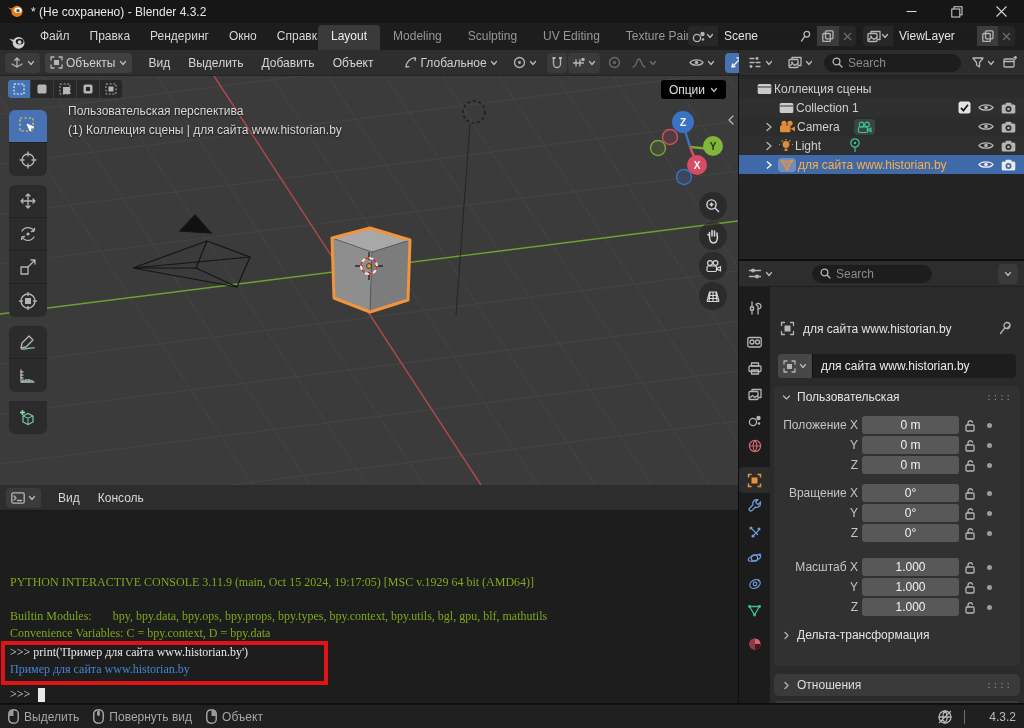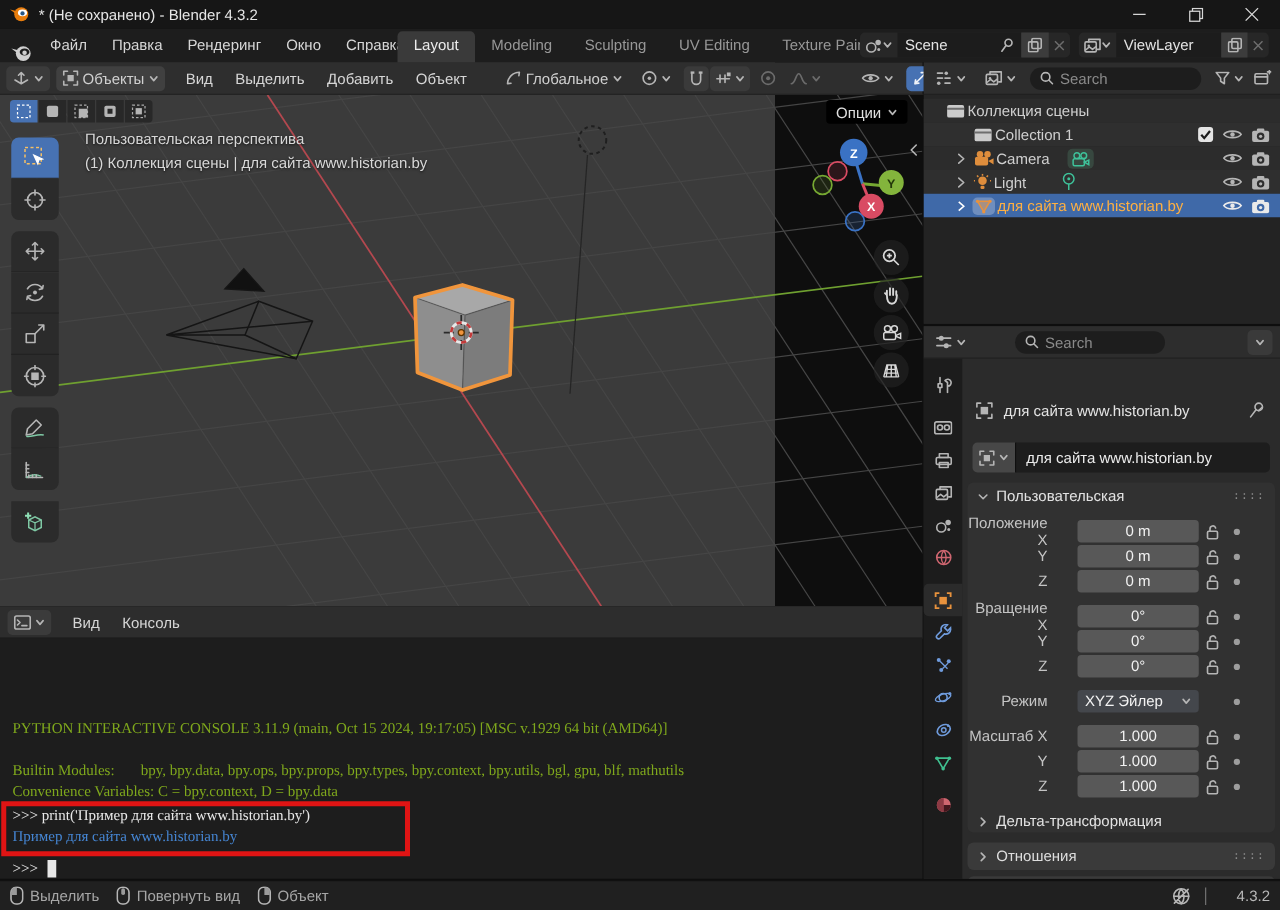--- a/index.html
+++ b/index.html
@@ -20,21 +20,21 @@
 .topbar{left:0;top:23px;width:1024px;height:27px;background:#1d1d1d;display:flex;align-items:flex-end}
 .menu{padding:0 10px;color:#d6d6d6;height:27px;line-height:27px}
 .tabs{position:absolute;left:318px;top:2px;display:flex;height:25px}
 .tab{padding:0 13px;line-height:23px;color:#979797;border-radius:4px 4px 0 0}
 .tab.active{background:#3a3a3a;color:#ececec}
 .idsel{position:absolute;top:3px;height:20px;display:flex;align-items:center;background:#272727;border-radius:4px}
 .idsel .seg{display:flex;align-items:center;height:20px;padding:0 4px}
 .idsel .fld{background:#1c1c1c;height:20px;display:flex;align-items:center;padding:0 6px;color:#e3e3e3;min-width:84px}
 .idsel .btn{background:#3c3c3c;height:20px;width:22px;display:flex;align-items:center;justify-content:center}
 
-.vp{left:0;top:50px;width:620px;height:435px;background:#3b3b3b}
+.vp{left:0;top:50px;width:738px;height:435px;background:#3b3b3b}
 .vph{position:absolute;left:0;top:0;width:738px;height:26px;background:#2e2e2e;display:flex;align-items:center;border-bottom:1px solid #232323}
 .hbtn{display:flex;align-items:center;gap:3px;background:#3b3b3b;border-radius:4px;height:20px;padding:0 5px;margin-left:5px}
 .vmenu{padding:0 9px;color:#d6d6d6}
 .canvas{position:absolute;left:0;top:26px;width:738px;height:409px;overflow:hidden}
 .selmodes{position:absolute;left:8px;top:4px;display:flex;gap:1px}
 .smb{width:22px;height:18px;background:#282828;display:flex;align-items:center;justify-content:center}
 .smb:first-child{border-radius:3px 0 0 3px;background:#4772b3}
 .smb:last-child{border-radius:0 3px 3px 0}
 .optbtn{position:absolute;right:12px;top:4px;height:19px;background:#000000;border-radius:3px;display:flex;align-items:center;gap:5px;padding:0 8px;color:#e0e0e0}
 .ovl{position:absolute;left:68px;color:#d8d8d8;text-shadow:0 1px 2px rgba(0,0,0,.7);font-size:12px}
@@ -64,21 +64,21 @@
 .pcontent{position:absolute;left:31px;top:26px;width:254px;height:416px;background:#2b2b2b;overflow:hidden}
 .bcrumb{position:absolute;left:10px;top:34px;display:flex;align-items:center;gap:8px;color:#e4e4e4}
 .pinbtn{position:absolute;right:12px;top:34px}
 .namerow{position:absolute;left:8px;top:67px;right:8px;height:24px;display:flex}
 .namedrop{background:#474747;border-radius:4px 0 0 4px;display:flex;align-items:center;gap:3px;padding:0 5px}
 .namefield{background:#1d1d1d;border-radius:0 4px 4px 0;flex:1;display:flex;align-items:center;padding:0 8px;color:#ececec;border-left:1px solid #0f0f0f}
 .panel{position:absolute;left:4px;right:4px;background:#313131;border-radius:5px}
 .panelhead{height:22px;display:flex;align-items:center;gap:6px;padding:0 8px;color:#e2e2e2}
 .grip{margin-left:auto;color:#8b8b8b;font-size:9px;letter-spacing:1px;font-family:"DejaVu Sans Mono",monospace}
 .trow{display:flex;align-items:center;height:18px;margin:2px 0}
-.tlabel{width:88px;text-align:right;color:#c4c4c4;padding-right:24px;flex:0 0 88px}
+.tlabel{width:88px;text-align:right;color:#c4c4c4;padding-right:4px;flex:0 0 88px}
 .tfield{width:97px;height:18px;background:#585858;border-radius:3px;color:#f2f2f2;display:flex;align-items:center;justify-content:center;flex:0 0 97px}
 .tfield.mode{background:#44474c;justify-content:space-between;padding:0 6px}
 .lockslot{width:22px;display:flex;justify-content:center;flex:0 0 22px}
 .tdot{width:5px;height:5px;border-radius:50%;background:#9d9d9d;margin-left:6px}
 .secrow{height:22px;display:flex;align-items:center;gap:6px;padding:0 8px;color:#dedede;background:#3a3a3a;border-radius:5px;position:absolute;left:4px;right:4px}
 
 .consl{left:0;top:485px;width:738px;height:218px;background:#1d1d1d}
 .ch{position:absolute;left:0;top:0;width:738px;height:26px;background:#2d2d2d;display:flex;align-items:center;border-bottom:1px solid #191919}
 .cbody{position:absolute;left:0;top:26px;width:738px;height:192px;padding:64px 0 0 10px;font-family:Liberation Serif, serif;font-size:12px}
 .cline{height:17px;white-space:pre;color:#7fa81c}
@@ -864,31 +864,20 @@
               <span class="tfield">0°</span>
               <span class="lockslot">
                 <svg width="12" height="13">
                   <rect x="2" y="6" width="8" height="6" rx="1" class="ic"></rect>
                   <path class="ic" d="M4 6V4.2A2.3 2.3 0 0 1 8.5 3.4"></path>
                 </svg>
               </span>
               <span class="tdot"></span>
             </div>
           <div style="height:6px"></div>
-          <div class="trow">
-              <span class="tlabel">Режим</span>
-              <span class="tfield mode">
-                <span>XYZ Эйлер</span>
-                <svg class="chev" width="8" height="8">
-                  <path class="ic" d="M1.5 2.5L4 5.5 6.5 2.5"></path>
-                </svg>
-              </span>
-              <span class="lockslot"></span>
-              <span class="tdot"></span>
-            </div>
           <div style="height:6px"></div>
           <div class="trow">
               <span class="tlabel">Масштаб X</span>
               <span class="tfield">1.000</span>
               <span class="lockslot">
                 <svg width="12" height="13">
                   <rect x="2" y="6" width="8" height="6" rx="1" class="ic"></rect>
                   <path class="ic" d="M4 6V4.2A2.3 2.3 0 0 1 8.5 3.4"></path>
                 </svg>
               </span>

